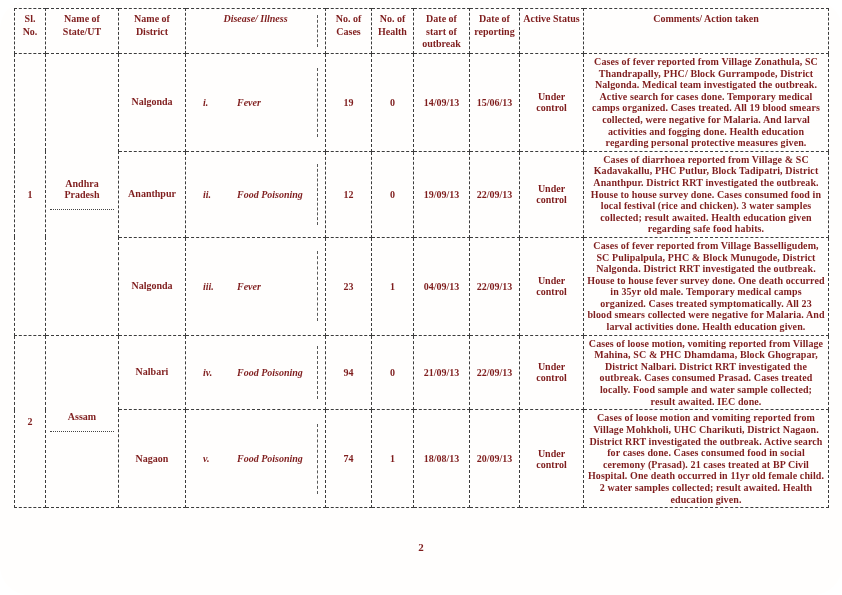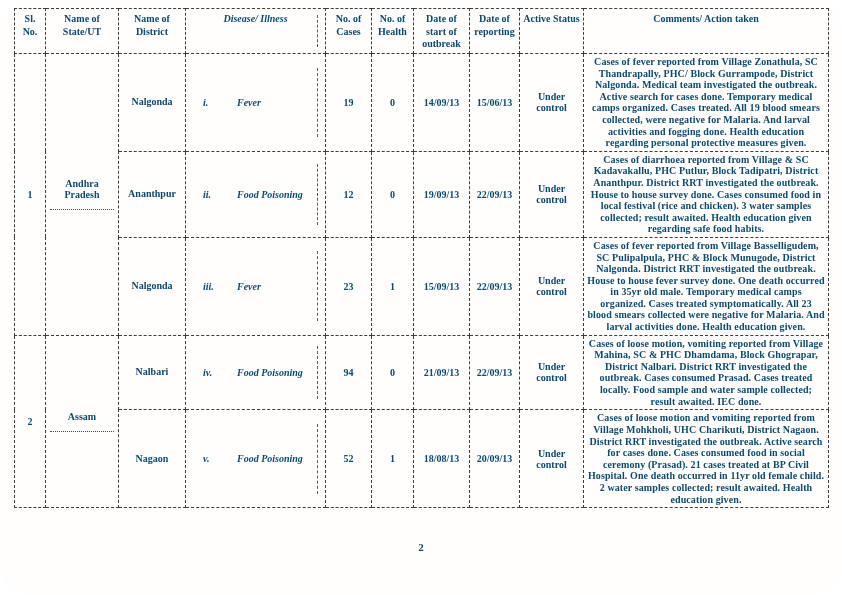--- a/index.html
+++ b/index.html
@@ -6,21 +6,21 @@
     margin: 0;
     padding: 0;
     background: #ffffff;
   }
   .page {
     position: relative;
     width: 842px;
     height: 595px;
     background: #fffefd;
     font-family: "Liberation Serif", "DejaVu Serif", serif;
-    color: #0c4a6e;
+    color: #7f1d1d;
     overflow: hidden;
     border-radius: 29px;
   }
   table.report {
     position: absolute;
     left: 14px;
     top: 8px;
     width: 814px;
     border-collapse: collapse;
     table-layout: fixed;
@@ -163,21 +163,21 @@
     <tr style="height:92px">
       <td class="district-cell">Nalgonda</td>
       <td class="disease-cell">
         <div class="disease-line">
           <span class="disease-no">iii.</span>
           <span>Fever</span>
         </div>
       </td>
       <td>23</td>
       <td>1</td>
-      <td>15/09/13</td>
+      <td>04/09/13</td>
       <td>22/09/13</td>
       <td>Under control</td>
       <td class="comment-cell">Cases of fever reported from Village Basselligudem, SC Pulipalpula, PHC &amp; Block Munugode, District Nalgonda. District RRT investigated the outbreak. House to house fever survey done. One death occurred in 35yr old male. Temporary medical camps organized. Cases treated symptomatically. All 23 blood smears collected were negative for Malaria. And larval activities done. Health education given.</td>
     </tr>
 
     <tr style="height:70px">
       <td rowspan="2">2</td>
       <td rowspan="2">
         <span class="state-wrap">Assam</span>
         <div class="state-underline"></div>
@@ -198,21 +198,21 @@
     </tr>
 
     <tr style="height:98px">
       <td class="district-cell">Nagaon</td>
       <td class="disease-cell">
         <div class="disease-line">
           <span class="disease-no">v.</span>
           <span>Food Poisoning</span>
         </div>
       </td>
-      <td>52</td>
+      <td>74</td>
       <td>1</td>
       <td>18/08/13</td>
       <td>20/09/13</td>
       <td>Under control</td>
       <td class="comment-cell">Cases of loose motion and vomiting reported from Village Mohkholi, UHC Charikuti, District Nagaon. District RRT investigated the outbreak. Active search for cases done. Cases consumed food in social ceremony (Prasad). 21 cases treated at BP Civil Hospital. One death occurred in 11yr old female child. 2 water samples collected; result awaited. Health education given.</td>
     </tr>
   </tbody>
     </table>
 
   <div class="page-number">2</div>

